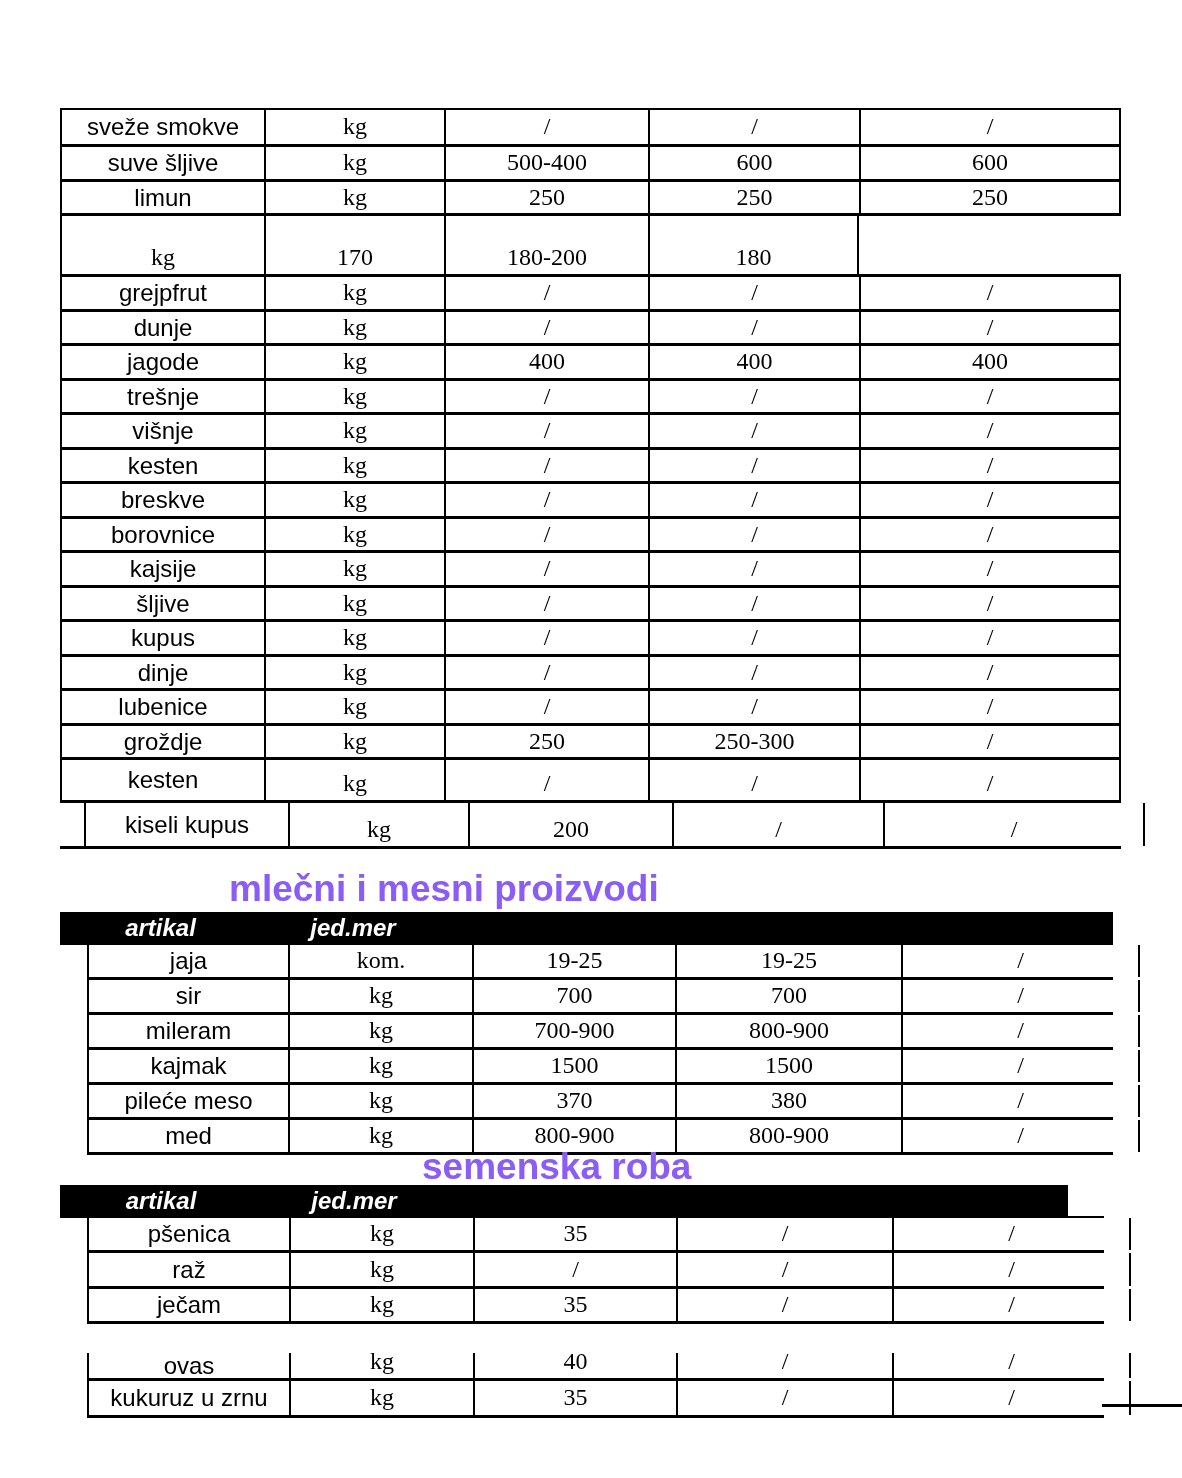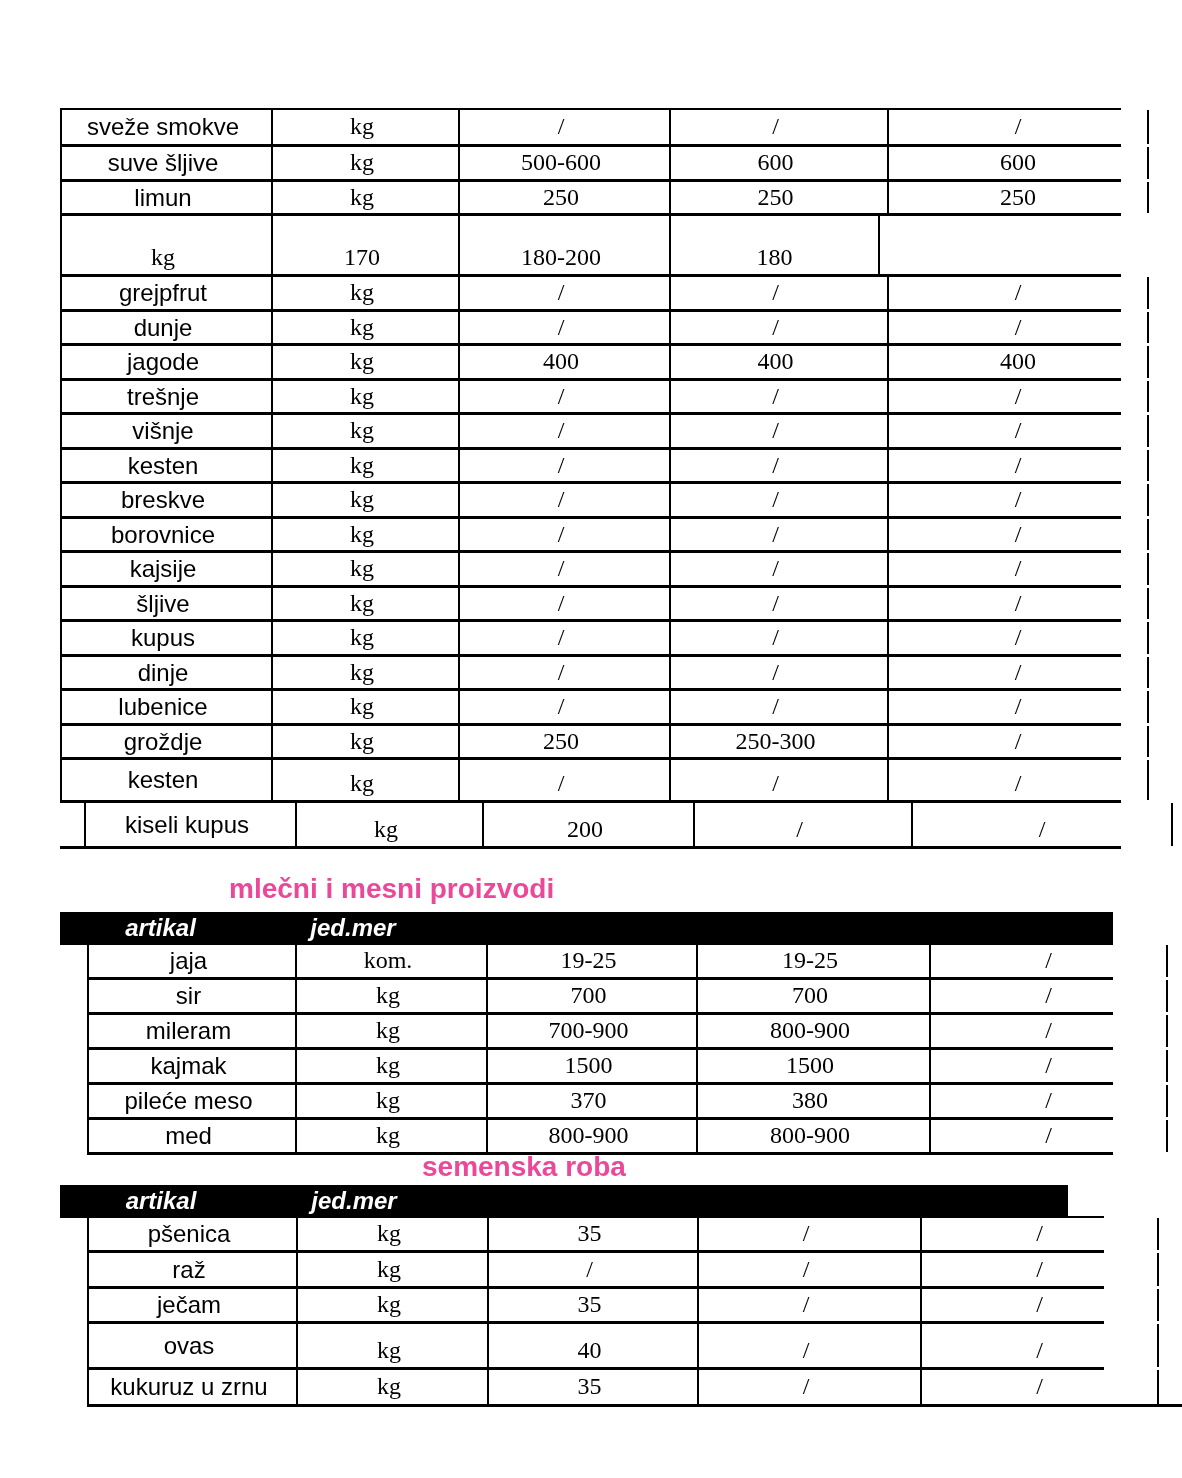--- a/index.html
+++ b/index.html
@@ -6,31 +6,31 @@
   .page {
     position:relative; width:1182px; height:1478px; background:#ffffff;
     font-family:"Liberation Sans", sans-serif; color:#000;
     overflow:hidden;
   }
   .tbl { position:absolute; background:#fff; }
   .t1 { left:60px; top:108px; width:1061px; border-top:2px solid #000; }
   .t2 { left:60px; top:912px;  width:1053px; }
   .t3 { left:60px; top:1185px; width:1044px; }
 
-  .row { display:grid; border-bottom:3px solid #000; box-sizing:border-box;gap:7px; }
+  .row { display:grid; border-bottom:3px solid #000; box-sizing:border-box; }
   .t1 > .row            { grid-template-columns:204px 180px 204px 211px 262px; height:34.5px; }
   .t2 .body > .row      { grid-template-columns:201px 184px 203px 226px 239px; height:35px; }
   .t3 .body > .row      { grid-template-columns:202px 184px 203px 216px 239px; height:35px; }
 
   .t1 > .row:nth-child(1){ height:37px; }
   .t1 > .row:nth-child(4){ height:61px; }
   .t1 > .row:nth-child(19){ height:43px; }
   .t1 > .row:nth-child(20){ height:46px;padding-left:24px; }
   .t3 .body > .row:nth-child(2){ height:36px; }
-  .t3 .body > .row:nth-child(4){ height:46px; }
+  .t3 .body > .row:nth-child(4){ height:28px;margin-top:29px; }
   .t3 .body > .row:nth-child(5){ height:37px; }
 
   .cell {
     border-left:2px solid #000; box-sizing:border-box;
     display:flex; align-items:center; justify-content:center; overflow:hidden;
   }
   .cell:last-child { border-right:2px solid #000; }
 
   .cell span { display:block; line-height:1.05; white-space:nowrap; }
   .c0 span { font-family:"Liberation Sans", sans-serif; font-size:24px; }
@@ -49,21 +49,21 @@
   .t3 .bar { grid-template-columns:202px 184px 203px 216px 239px; width:1008px; }
   .bar-cell { display:flex; justify-content:center; }
   .bar-cell span {
     color:#fff; font-family:"Liberation Sans", sans-serif;
     font-weight:bold; font-style:italic; font-size:24px; line-height:1;
   }
   .body { border-top:2px solid #000;padding-left:27px; }
 
   .section-title {
     position:absolute; font-family:"Liberation Sans", sans-serif;
-    font-weight:bold; font-size:28px; line-height:34px; color:#ec4899; white-space:nowrap;
+    font-weight:bold; font-size:37px; line-height:34px; color:#8b5cf6; white-space:nowrap;
   }
   .title-dairy { left:229px; top:872px; }
   .title-seed  { left:416px; top:1150px;margin-left:6px; }
 
   .bottom-ext { position:absolute; left:1102px; top:1404px; width:80px; height:3px; background:#000; }
 </style>
 </head>
 <body>
 
 <div class="page">
@@ -87,21 +87,21 @@
         </div>
       </div>
       <div class="row">
         <div class="cell c0">
           <span>suve šljive</span>
         </div>
         <div class="cell c1">
           <span>kg</span>
         </div>
         <div class="cell c2">
-          <span>500-600</span>
+          <span>500-400</span>
         </div>
         <div class="cell c3">
           <span>600</span>
         </div>
         <div class="cell c4">
           <span>600</span>
         </div>
       </div>
       <div class="row">
         <div class="cell c0">

